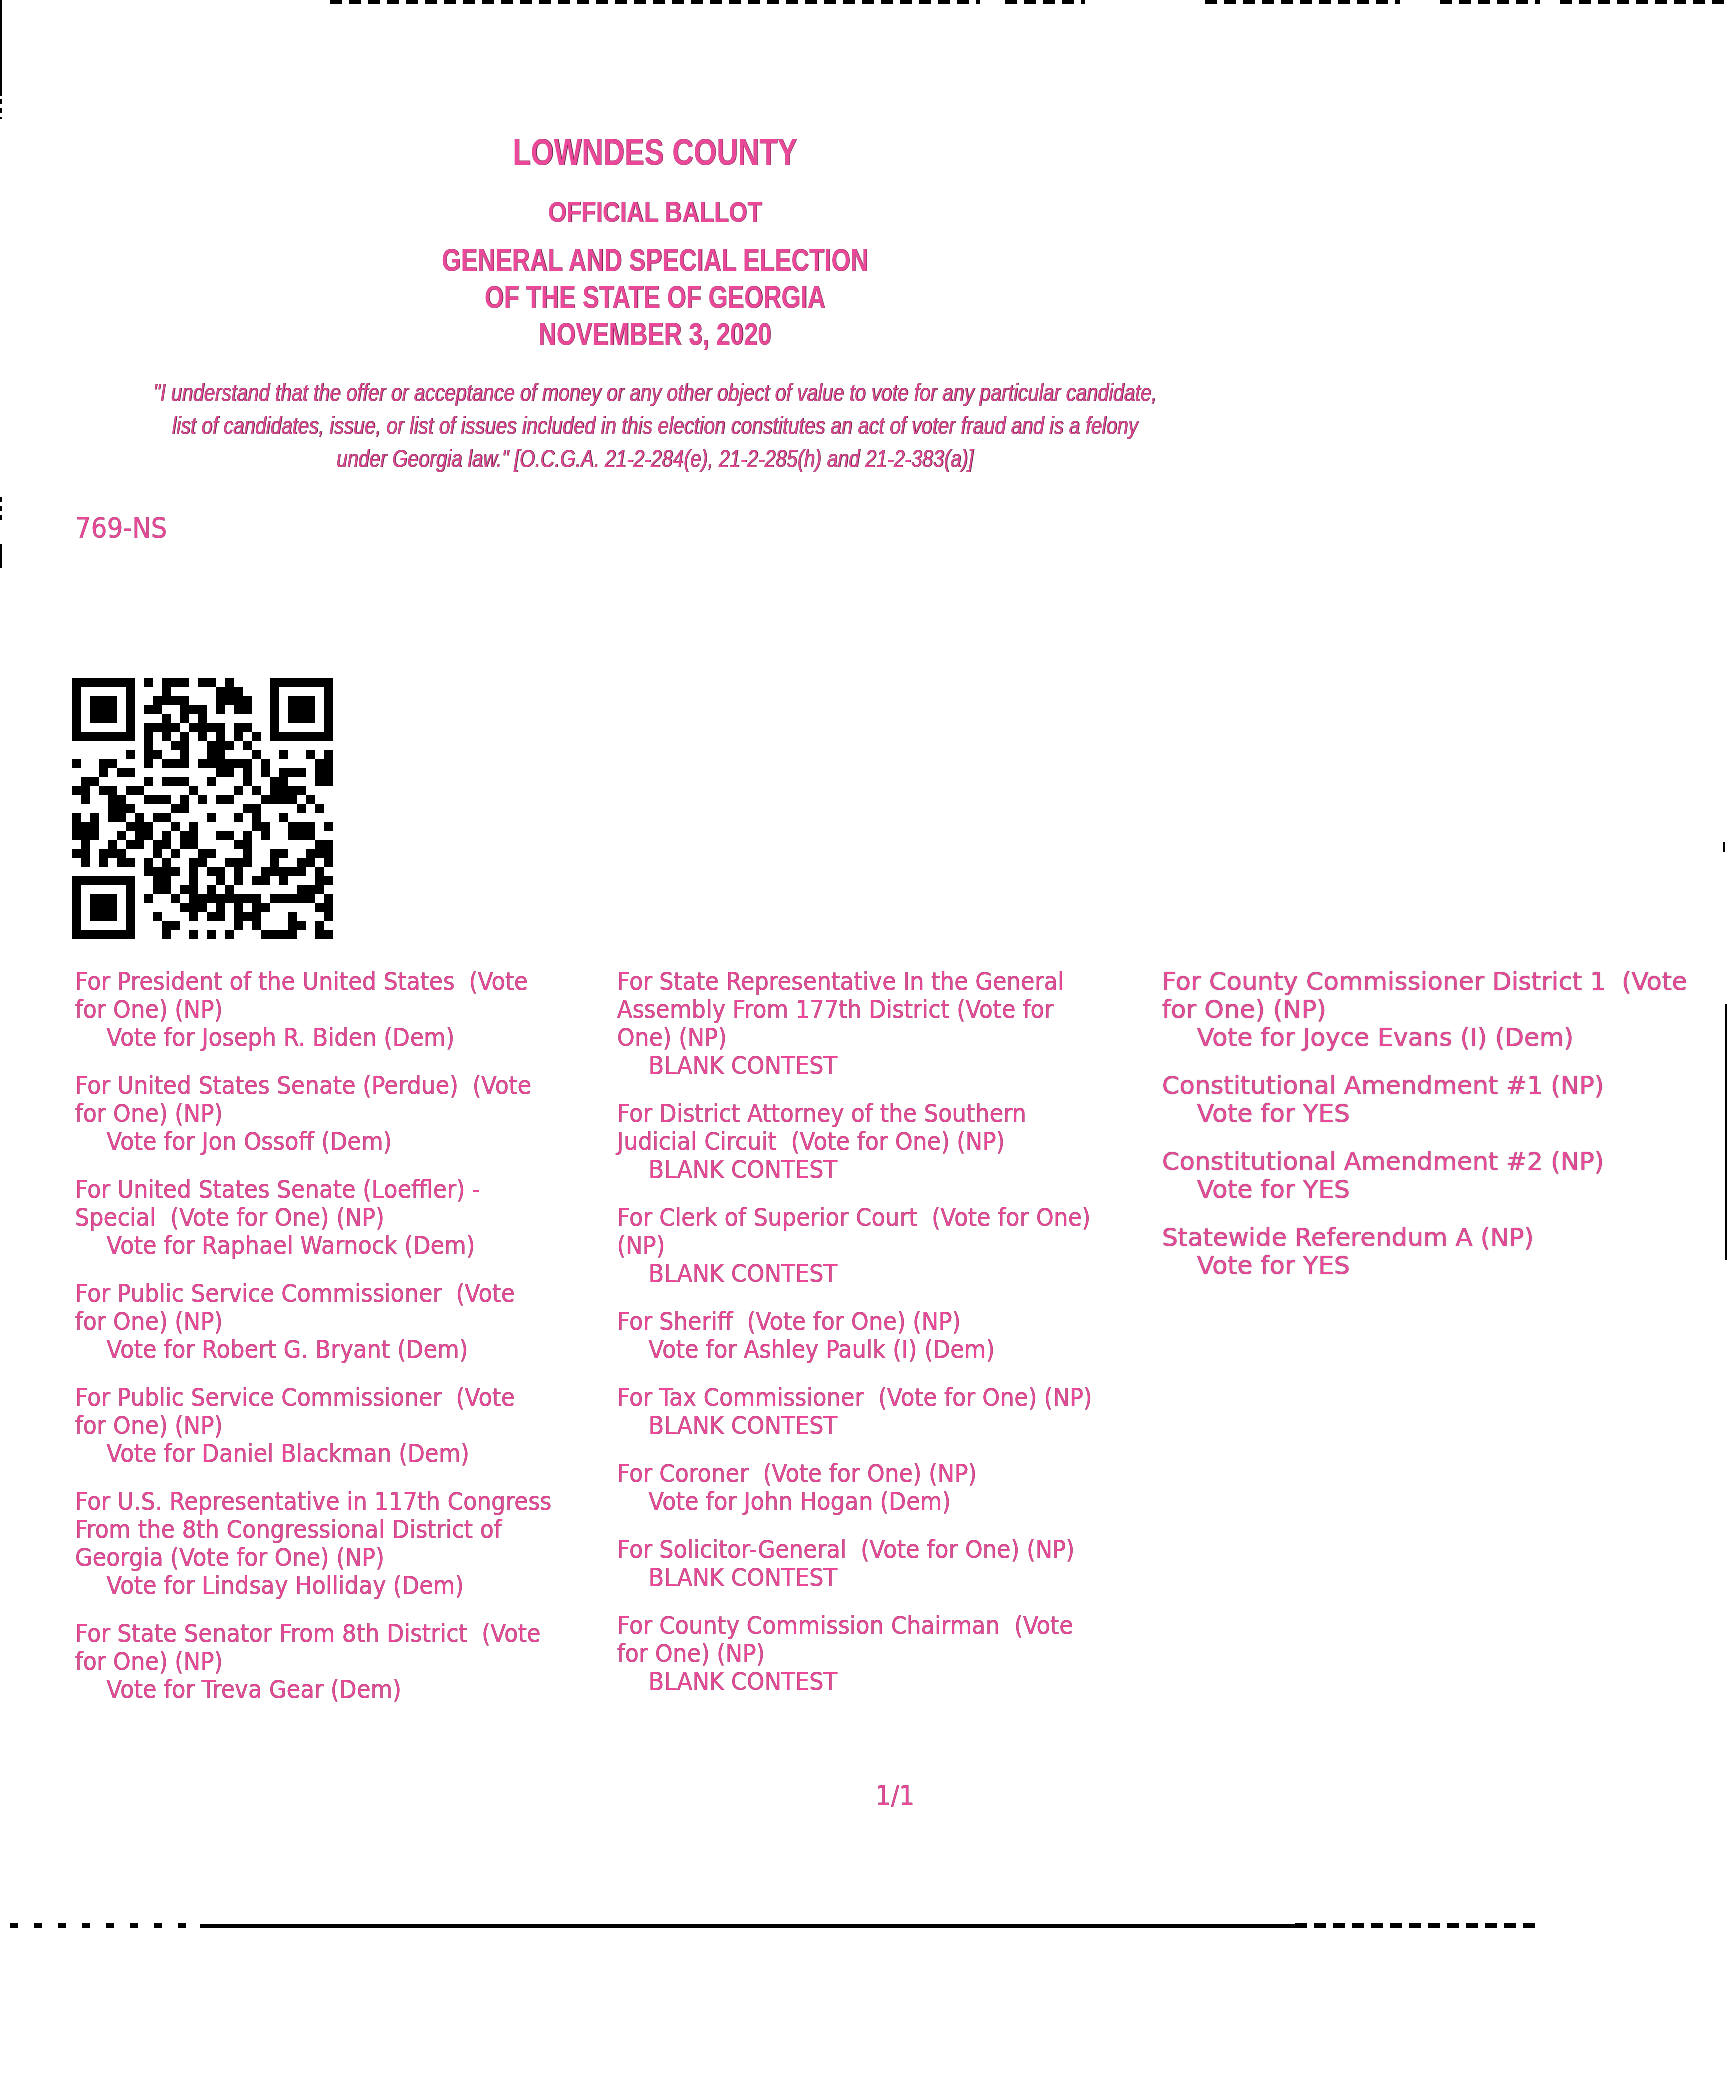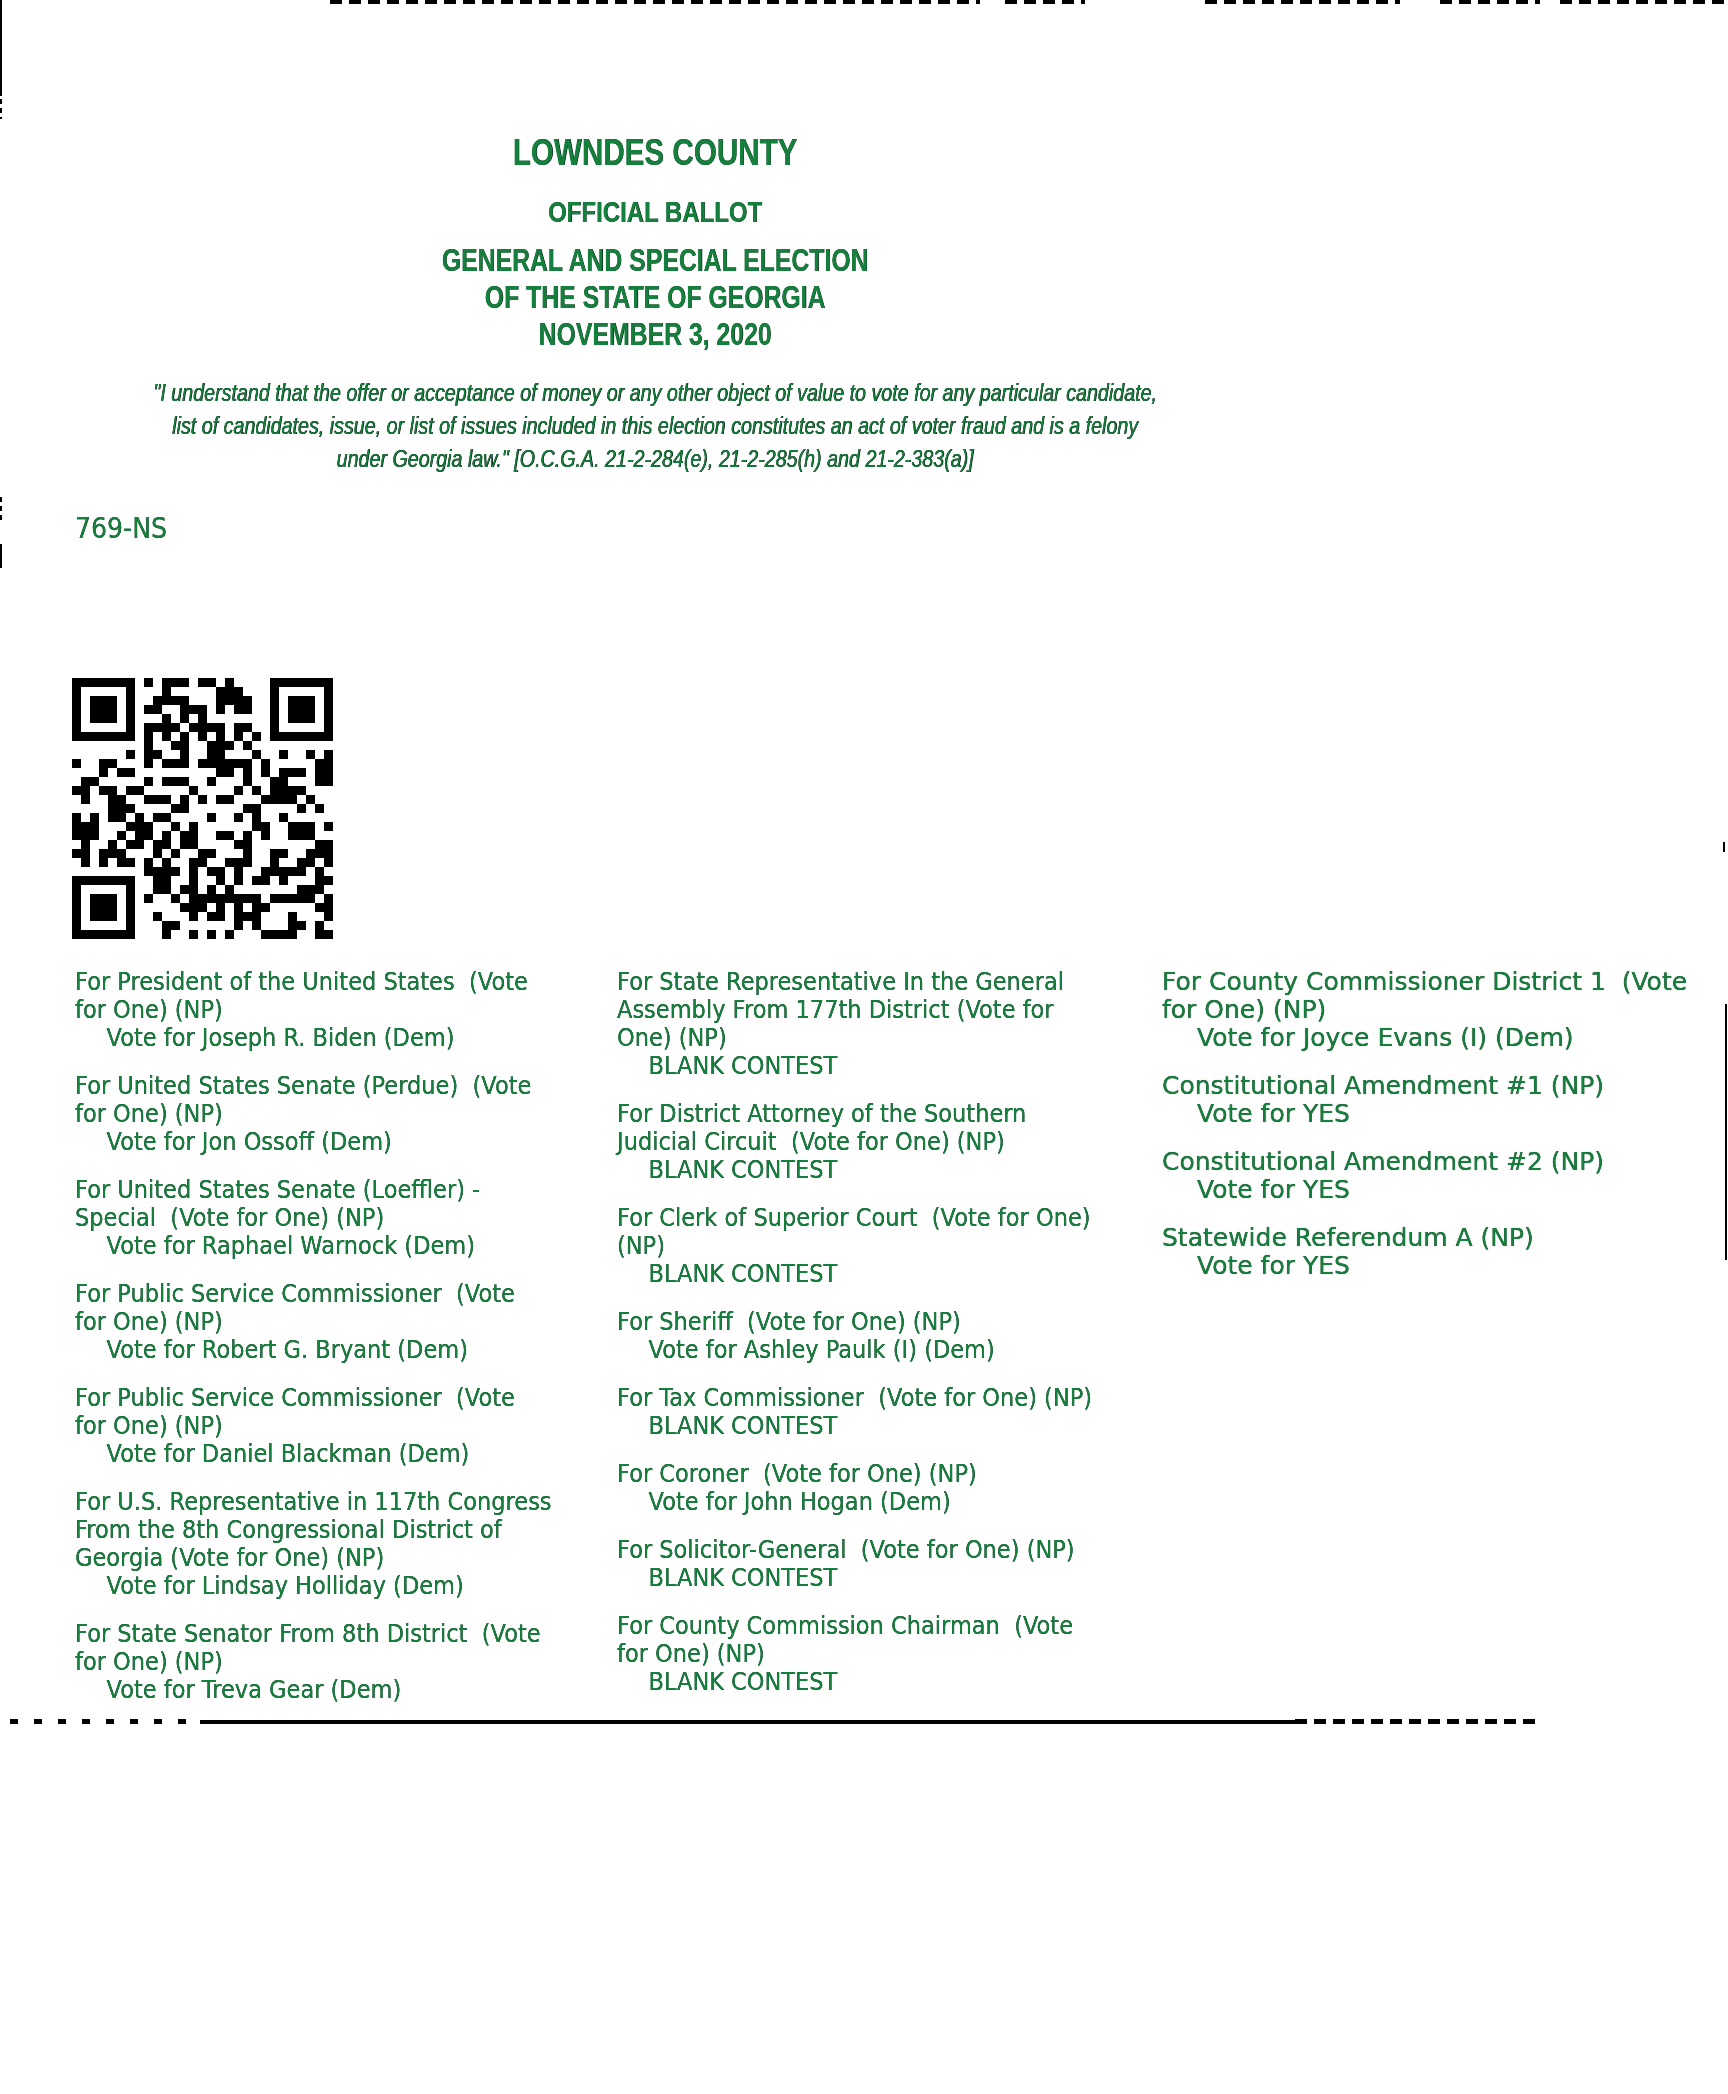--- a/index.html
+++ b/index.html
@@ -1,18 +1,18 @@
 <!DOCTYPE html>
 <html><head>
 <meta charset="utf-8">
 <style>
   html,body{margin:0;padding:0;background:#fff;}
   #page{
-    position:relative;width:1728px;height:1724px;background:#ffffff;
-    overflow:hidden;color:#15803d;
+    position:relative;width:1728px;height:1928px;background:#ffffff;
+    overflow:hidden;color:#ec4899;
     font-family:"DejaVu Sans",sans-serif;
   }
   
   .artifact{position:absolute;background:#000;}
   .dash-h{position:absolute;background:repeating-linear-gradient(90deg,#000 0 12px,transparent 12px 19px);}
   .dash-h.sparse{background:repeating-linear-gradient(90deg,#000 0 8px,transparent 8px 24px);}
   .dash-v{position:absolute;background:repeating-linear-gradient(180deg,#000 0 5px,transparent 5px 9px);}
   
   .hdr{position:absolute;left:0;top:0;width:1310px;text-align:center;
        transform:scaleX(0.80);transform-origin:50% 0;

